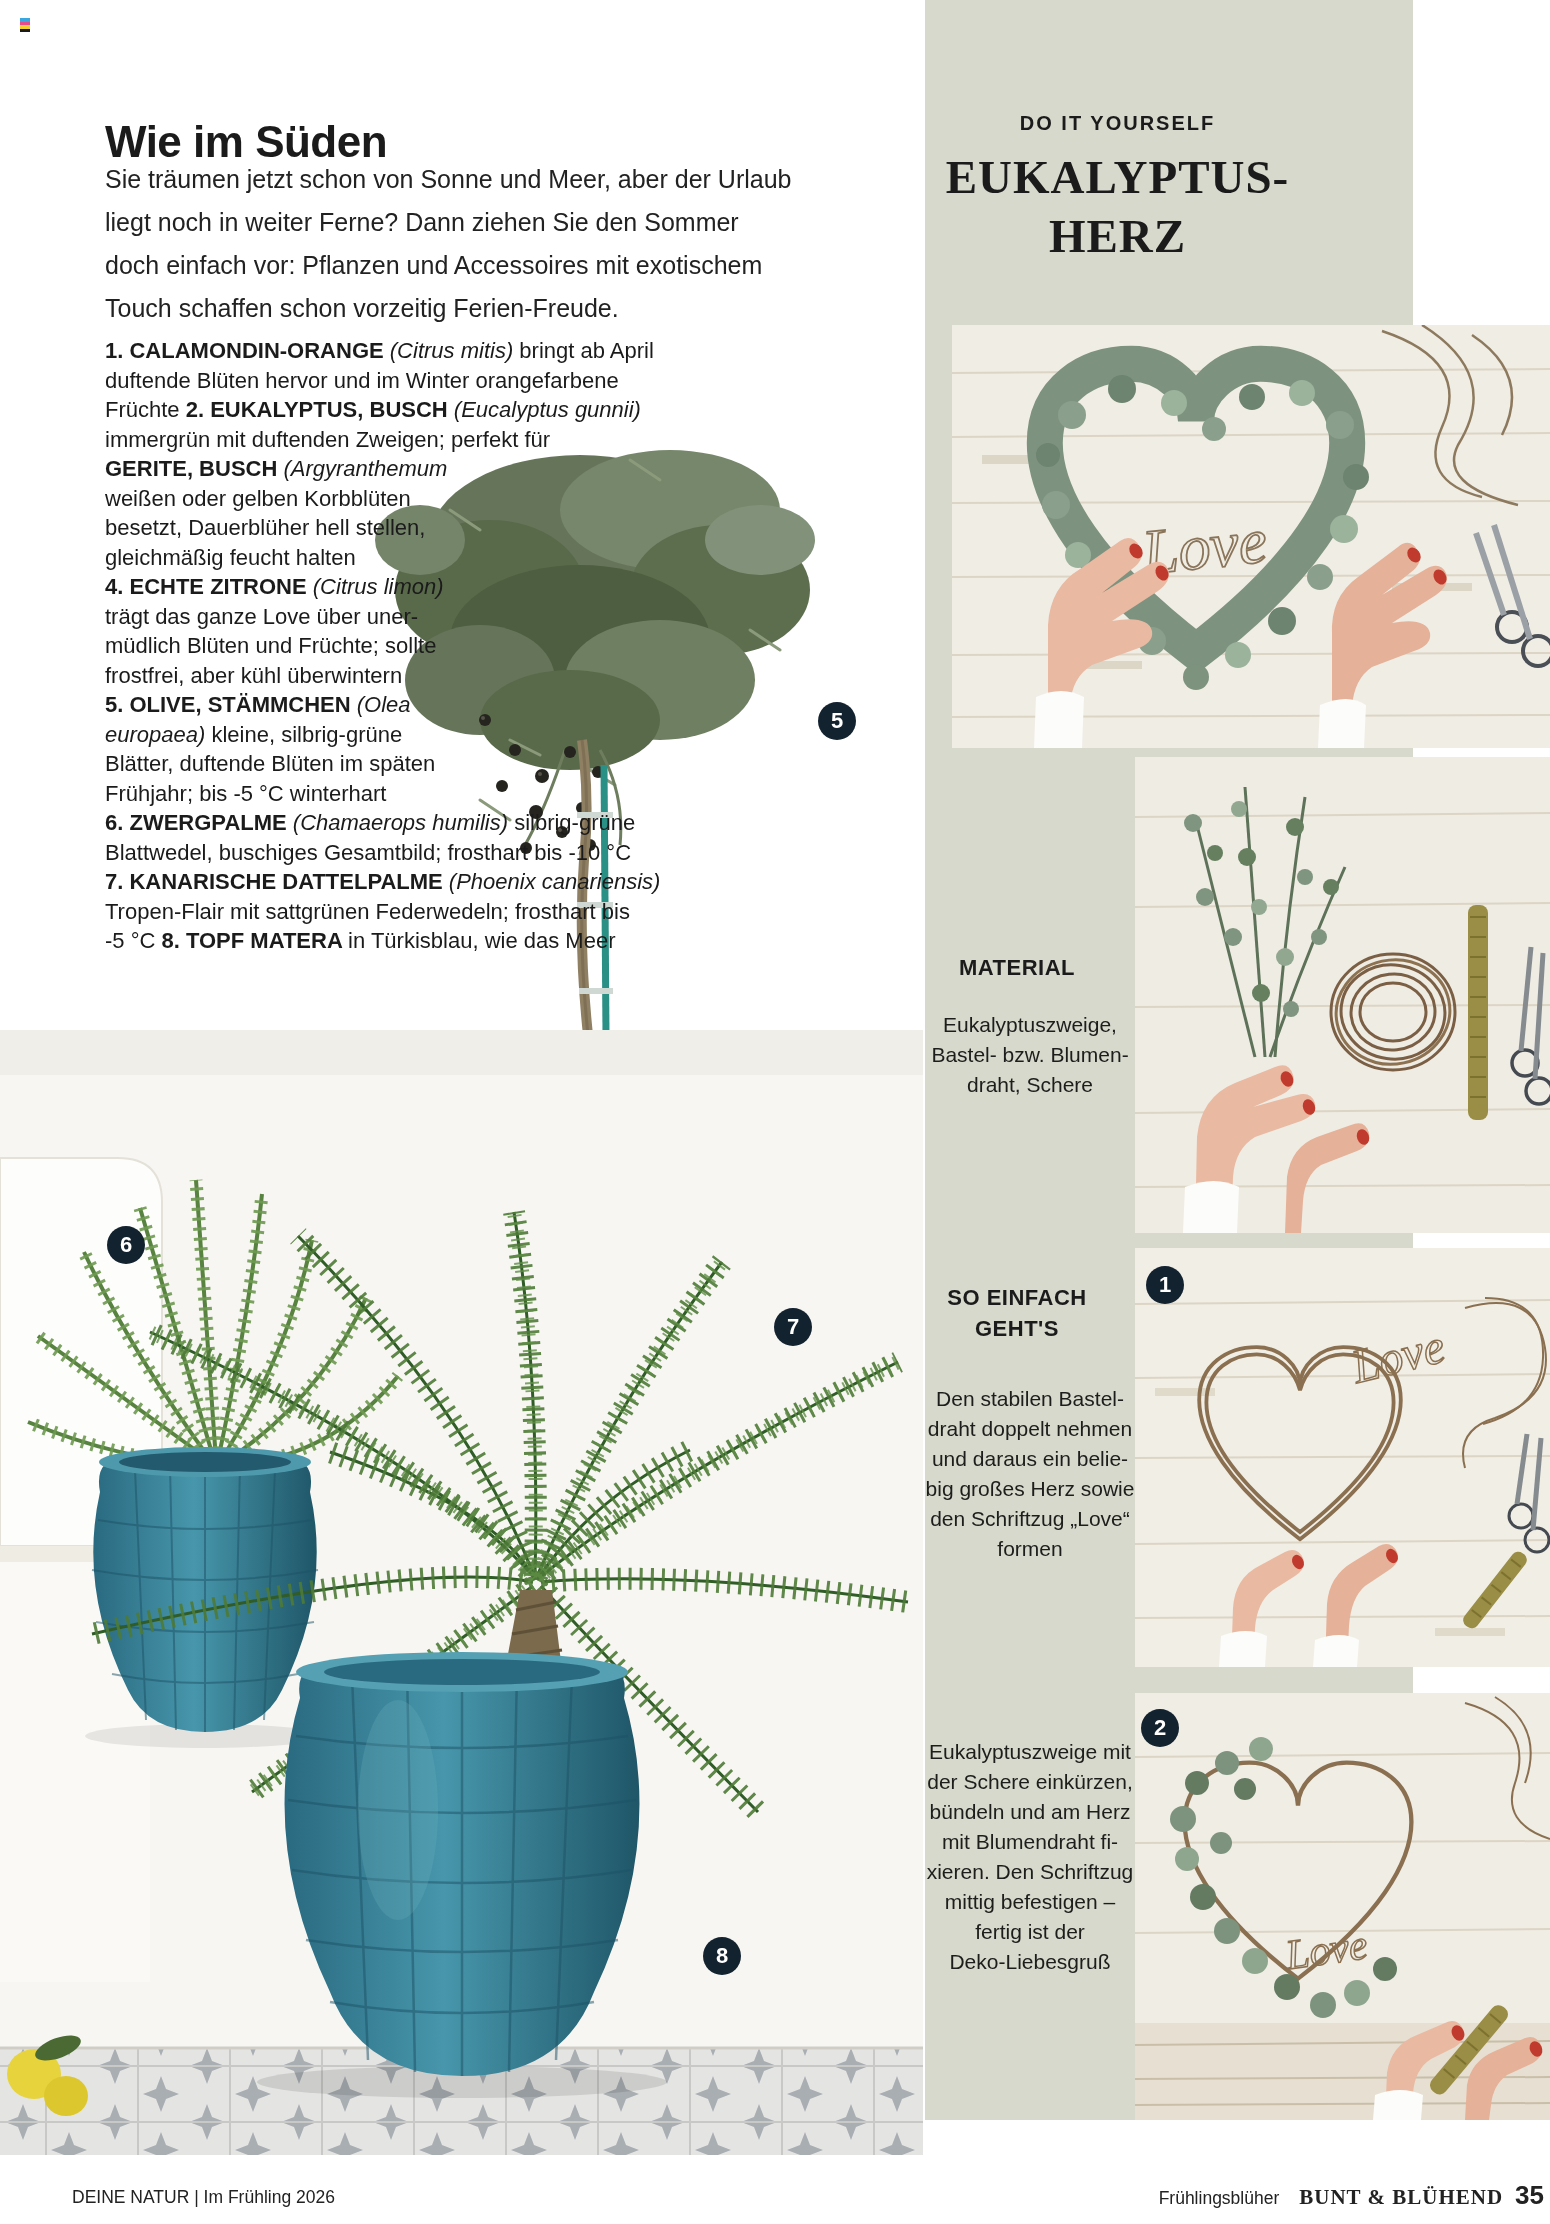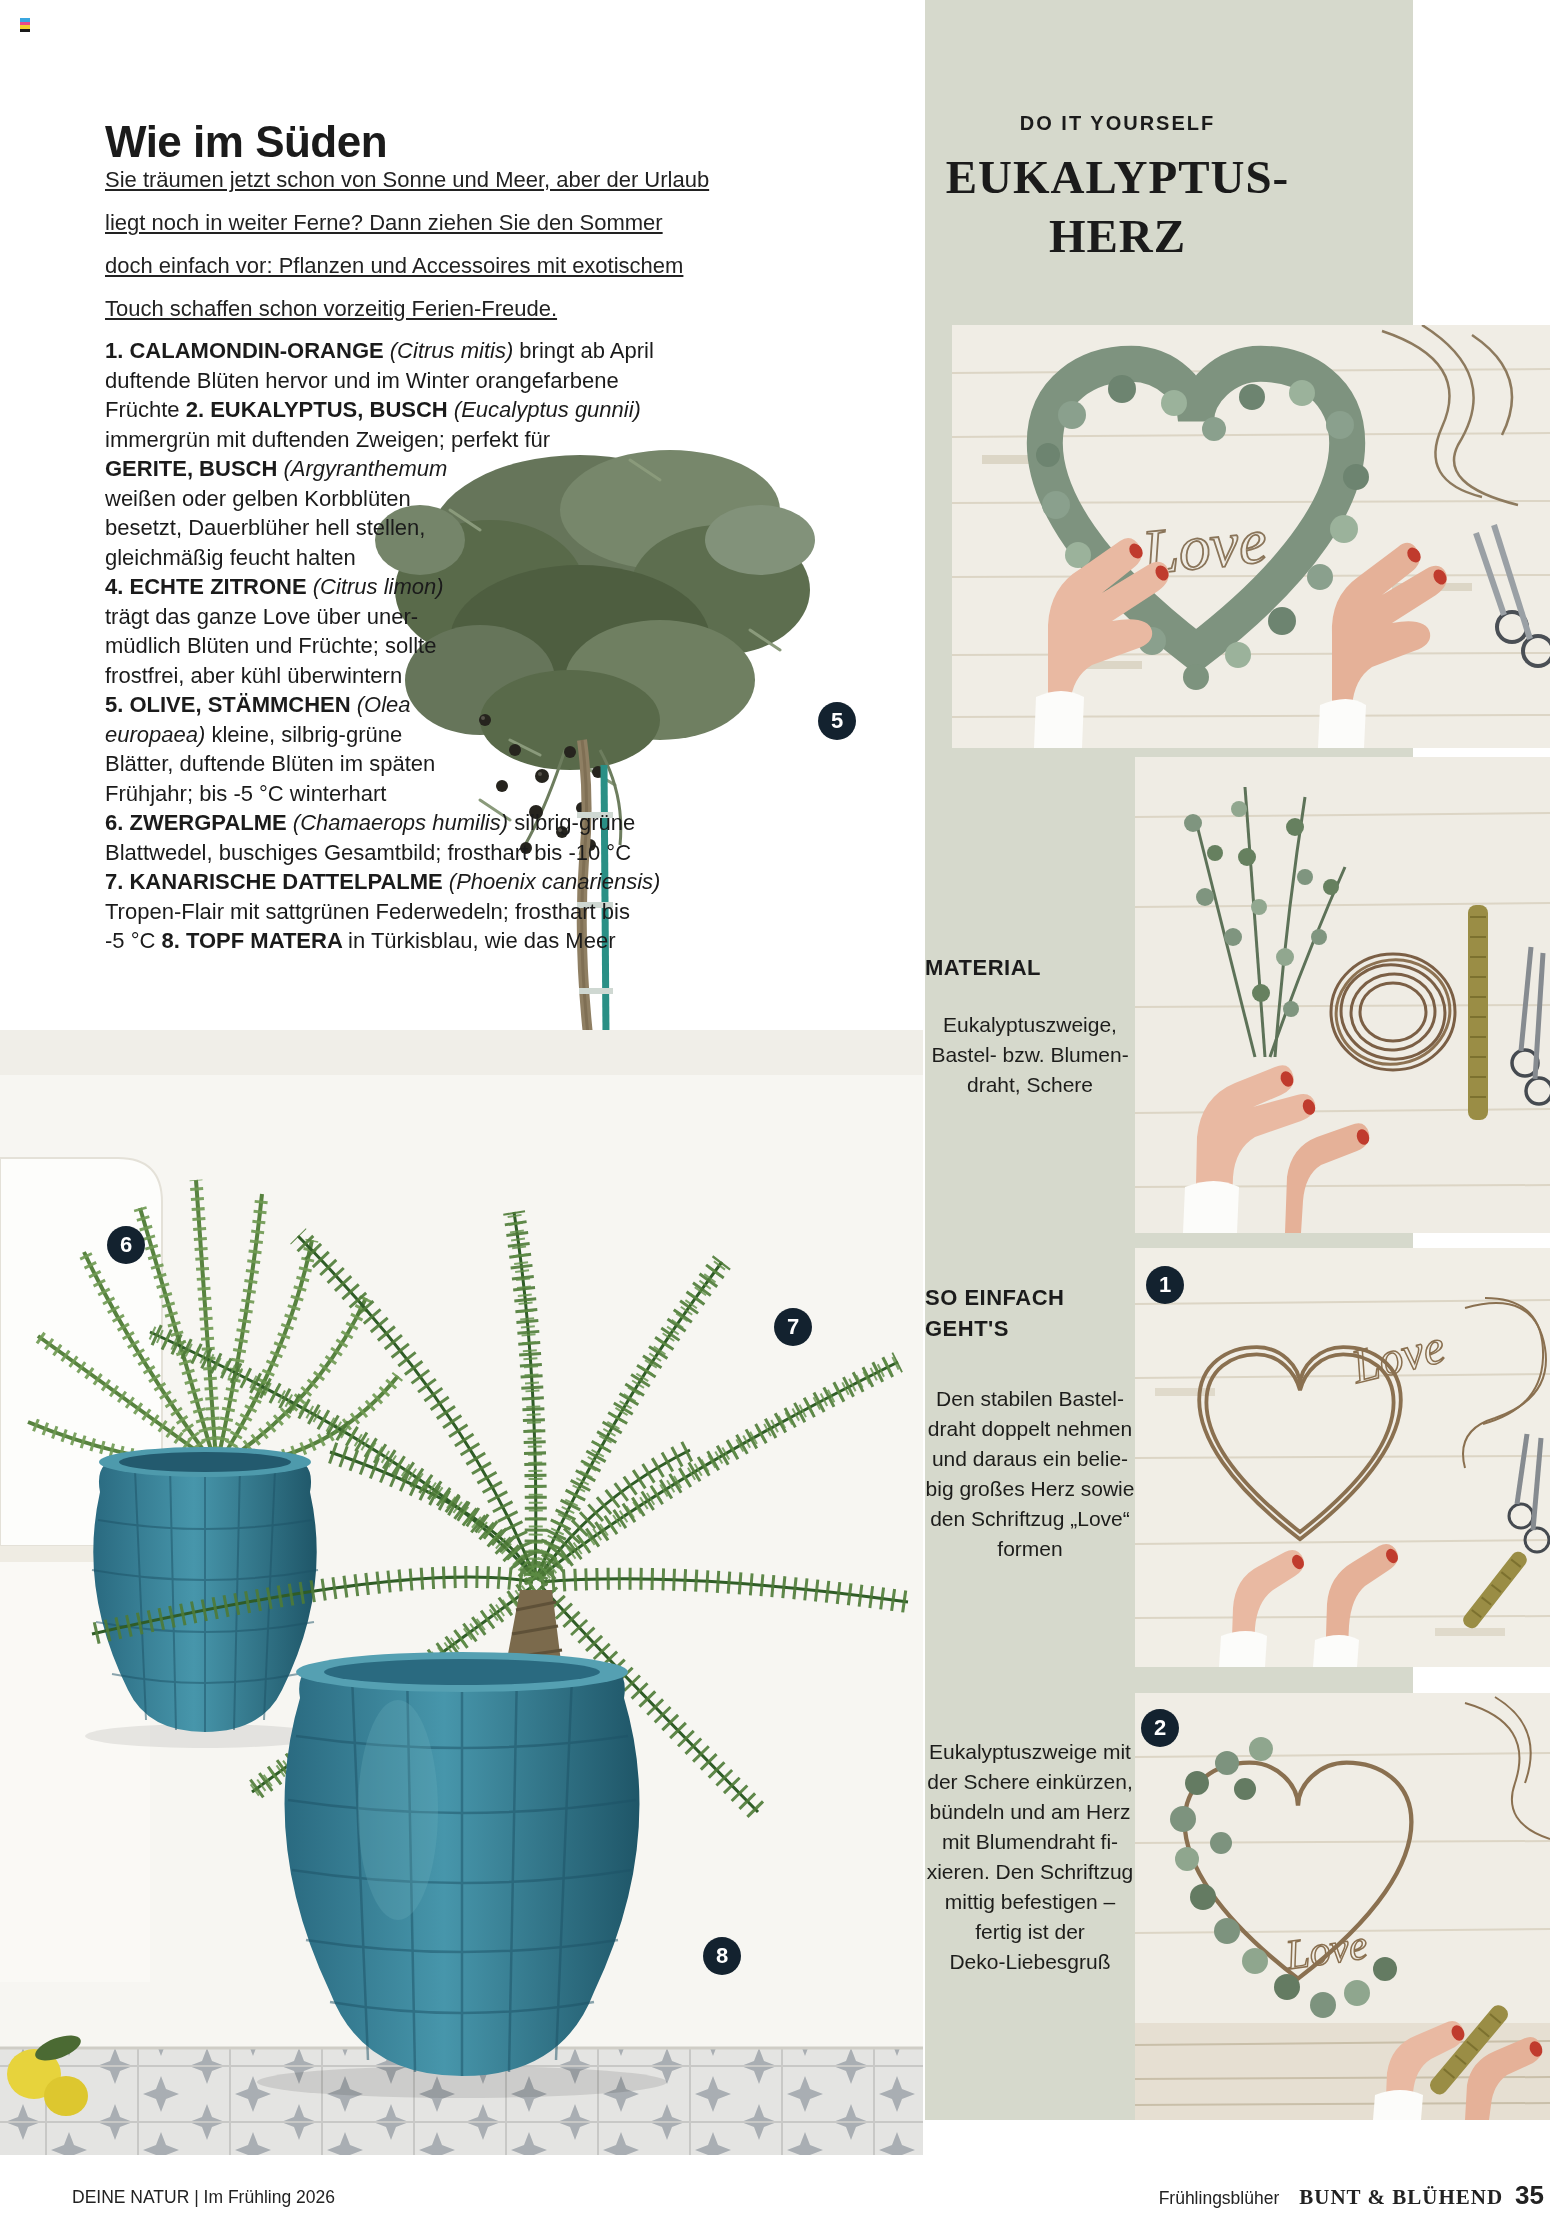--- a/index.html
+++ b/index.html
@@ -1,30 +1,30 @@
 <!DOCTYPE html>
 <html><head>
 <meta charset="utf-8">
 <style>
   html,body{margin:0;padding:0;}
   body{width:1550px;height:2224px;position:relative;background:#ffffff;
        font-family:"Liberation Sans",sans-serif;color:#1b1b1b;overflow:hidden;}
   .abs{position:absolute;}
   
   .page-title{left:105px;top:88px;font-size:44px;font-weight:700;letter-spacing:-0.5px;}
-  .intro{left:105px;top:158px;font-size:22px;line-height:43px;white-space:nowrap;color:#222;text-decoration:underline;}
+  .intro{left:105px;top:158px;font-size:25px;line-height:43px;white-space:nowrap;color:#222;}
   .plant-list{left:105px;top:336px;font-size:22px;line-height:29.5px;white-space:nowrap;z-index:5;}
   .seg-b{font-weight:700;}
   .seg-i{font-style:italic;}
   
   .sage-panel{left:925px;top:0;width:488px;height:2120px;background:#d6d9cc;}
   .kicker{left:925px;top:112px;width:385px;text-align:center;font-size:20px;font-weight:700;letter-spacing:2px;}
   .headline{left:925px;top:148px;width:385px;text-align:center;
             font-family:"Liberation Serif",serif;font-weight:700;font-size:47px;line-height:59px;letter-spacing:1px;}
-  .side-heading{left:925px;width:184px;font-size:22px;font-weight:700;letter-spacing:0.5px;line-height:31px;}
+  .side-heading{left:925px;width:184px;text-align:center;font-size:22px;font-weight:700;letter-spacing:0.5px;line-height:31px;}
   .side-text{left:925px;width:210px;text-align:center;font-size:21px;line-height:30px;color:#1d1d1b;}
   .side-text div{white-space:nowrap;}
   
   .photo{overflow:hidden;}
   .photo svg{display:block;width:100%;height:100%;}
   .heart-photo{left:952px;top:325px;width:598px;height:423px;}
   .material-photo{left:1135px;top:757px;width:415px;height:476px;}
   .step1-photo{left:1135px;top:1248px;width:415px;height:419px;}
   .step2-photo{left:1135px;top:1693px;width:415px;height:427px;}
   .olive-photo{left:330px;top:420px;width:520px;height:615px;z-index:1;}

